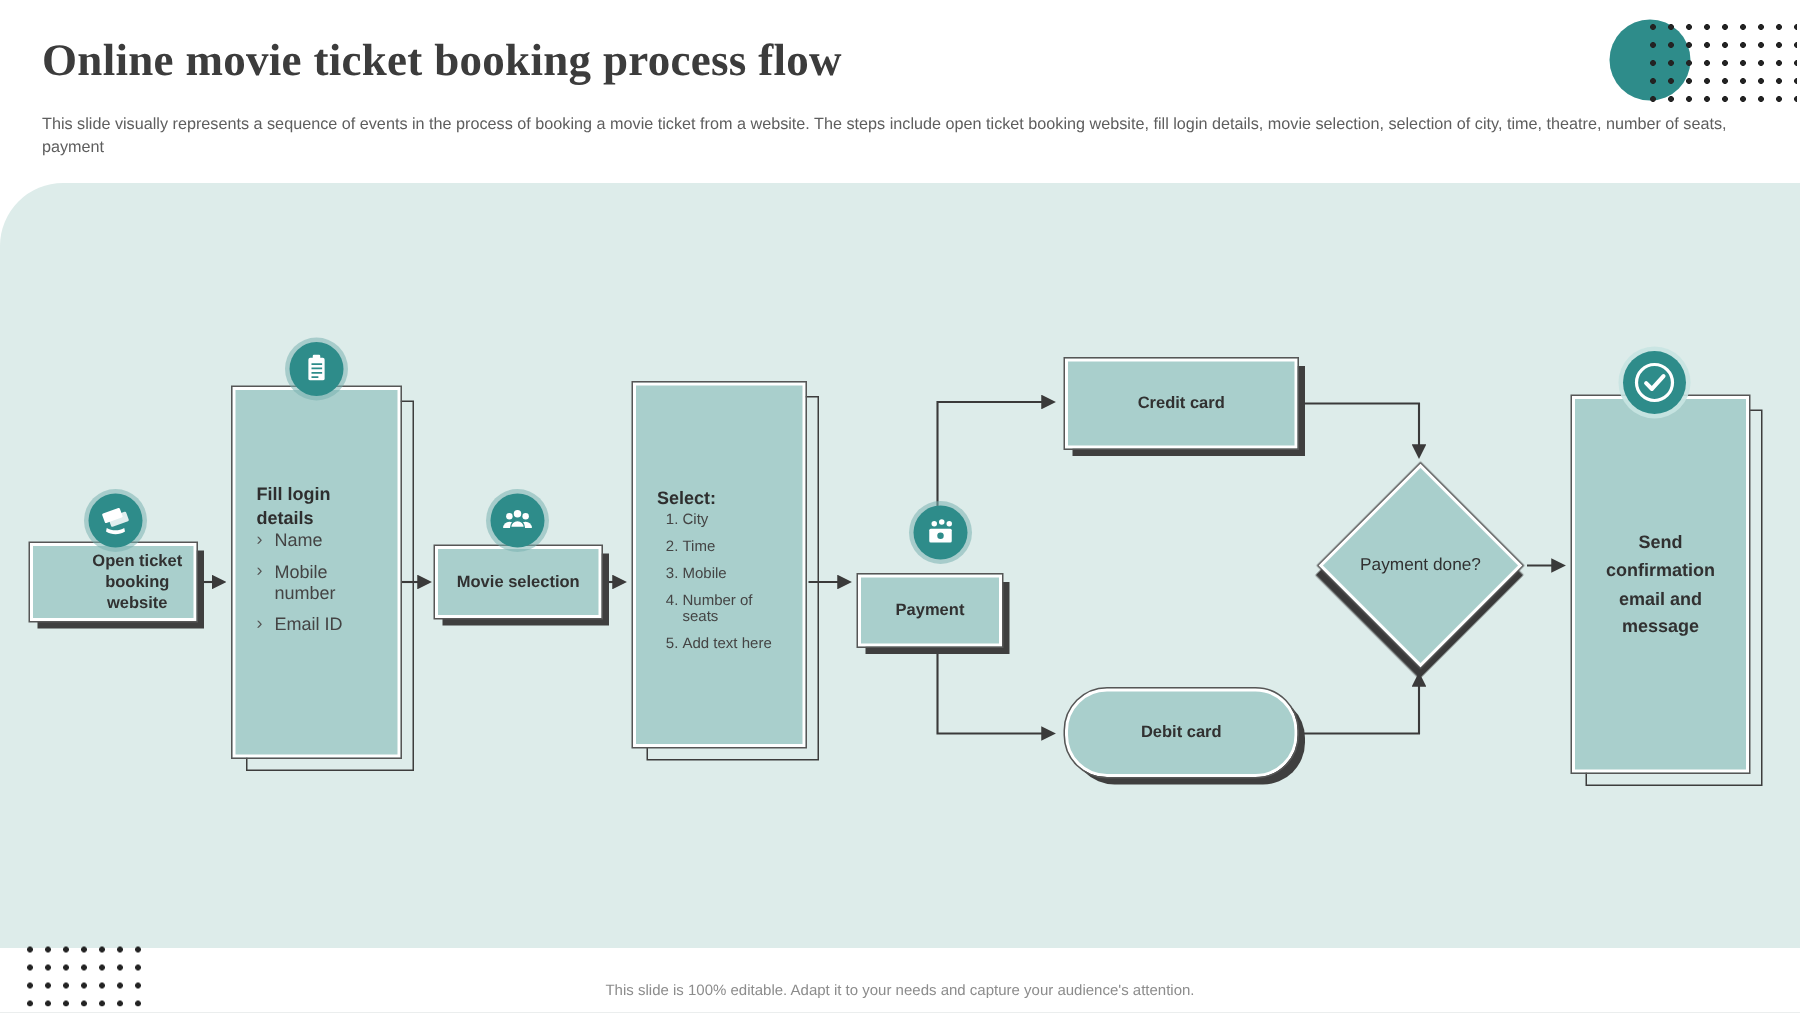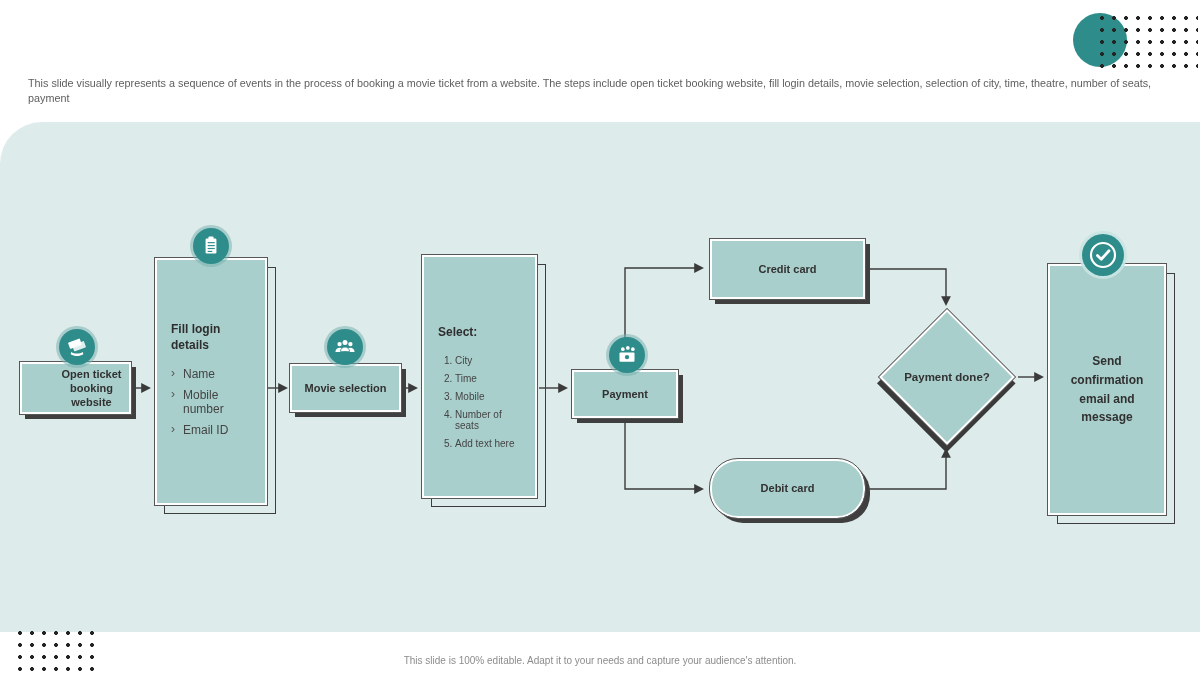--- a/index.html
+++ b/index.html
@@ -44,57 +44,58 @@
     border:2px solid #ffffff; outline:1px solid #565656; color:#313131;
   }
   .small { display:flex; align-items:center; justify-content:center; text-align:center;
     box-shadow:5px 5px 0 #3f3f3f; }
   .small .label { font-size:11px; font-weight:bold; line-height:1.3; padding:2px 6px; }
   .tall { box-shadow:none; }
   .frame {
     position:absolute; z-index:2; border:1.5px solid #3d3d3d; background:transparent;
   }
   .tall-content { padding:62px 12px 0 14px; }
-  .tall-content h3 { font-size:12px; font-weight:bold; color:#2e2e2e; line-height:1.3; margin-bottom:14px; }
+  .tall-content h3 { font-size:12px; font-weight:bold; color:#2e2e2e; line-height:1.3; }
   .chev-list { list-style:none; }
   .chev-list li { position:relative; padding-left:12px; font-size:12px; color:#444; margin-bottom:7px; }
   .chev-list li::before { content:"\203A"; position:absolute; left:0; top:-1px; color:#555; }
   .num-list { margin-left:17px; }
   .num-list li { font-size:10px; color:#444; margin-bottom:7px; }
   .center-label { display:flex; align-items:center; justify-content:center; height:100%; text-align:center; }
   .center-label span { font-size:12px; font-weight:bold; line-height:1.55; width:100px; }
   
   .diamond-wrap { position:absolute; z-index:3; }
   .diamond {
     position:absolute; inset:20px; background:var(--box-fill,#a9cfcc);
     border:2px solid #fff; outline:1px solid #565656; transform:rotate(45deg);
     filter:drop-shadow(4px 5px 0 #3a3a3a);
   }
   .diamond-label {
     position:absolute; inset:0; display:flex; align-items:center; justify-content:center;
-    font-size:11.5px; font-weight:bold; color:#313131;
+    font-size:11.5px; font-weight:normal; color:#313131;
   }
   
   .badge {
     position:absolute; z-index:4; width:36px; height:36px; border-radius:50%;
     background:var(--accent-teal,#2e8c8a); box-shadow:0 0 0 3px rgba(122,179,176,.55);
     display:flex; align-items:center; justify-content:center;
   }
   .badge-lg { width:42px; height:42px; box-shadow:0 0 0 3px rgba(200,228,226,.9); }
   
   .footer-note {
     position:absolute; left:0; bottom:9px; width:100%; text-align:center;
     font-size:10px; color:#8c8c8c; z-index:5;
   }
 </style>
 </head>
 <body>
 
 <div class="slide">
 
+  <h1 class="title">Online movie ticket booking process flow</h1>
   <p class="subtitle">This slide visually represents a sequence of events in the process of booking a movie ticket from a website. The steps include open ticket booking website, fill login details, movie selection, selection of city, time, theatre, number of seats, payment</p>
   <div class="deco-circle"></div>
   <div class="deco-dots-tr"></div>
 
   <div class="canvas"></div>
   <div class="deco-dots-bl"></div>
 
   <svg class="connectors" viewBox="0 0 1200 675">
     <defs>
       <marker id="arrow" viewBox="0 0 10 10" refX="8" refY="5" markerWidth="7" markerHeight="7" orient="auto-start-reverse">
@@ -143,21 +144,21 @@
       <ol class="num-list">
         <li>City</li>
         <li>Time</li>
         <li>Mobile</li>
         <li>Number of seats</li>
         <li>Add text here</li>
       </ol>
     </div>
   </div>
 
-  <div class="node small" style="left:572px;top:370px;width:106px;height:48px;">
+  <div class="node small" style="left:572px;top:383px;width:96px;height:48px;">
     <span class="label">Payment</span>
   </div>
 
   <div class="node small" style="left:710px;top:239px;width:155px;height:60px;">
     <span class="label">Credit card</span>
   </div>
   <div class="node small" style="left:710px;top:459px;width:155px;height:59px;border-radius:28px;">
     <span class="label">Debit card</span>
   </div>
 

